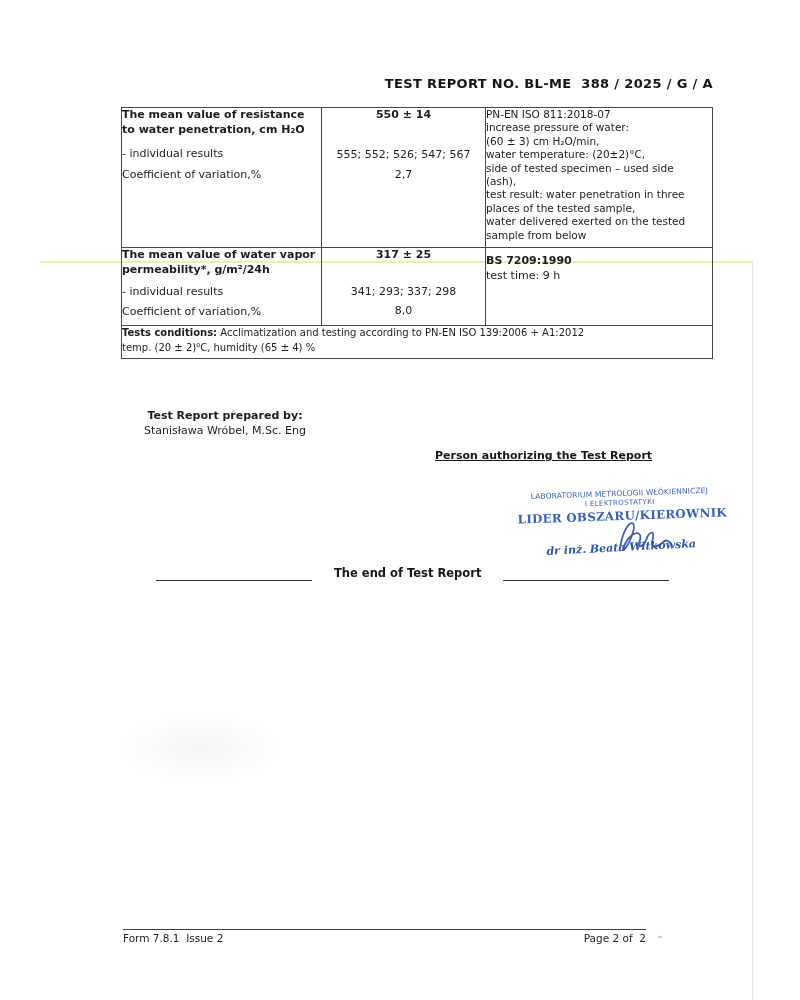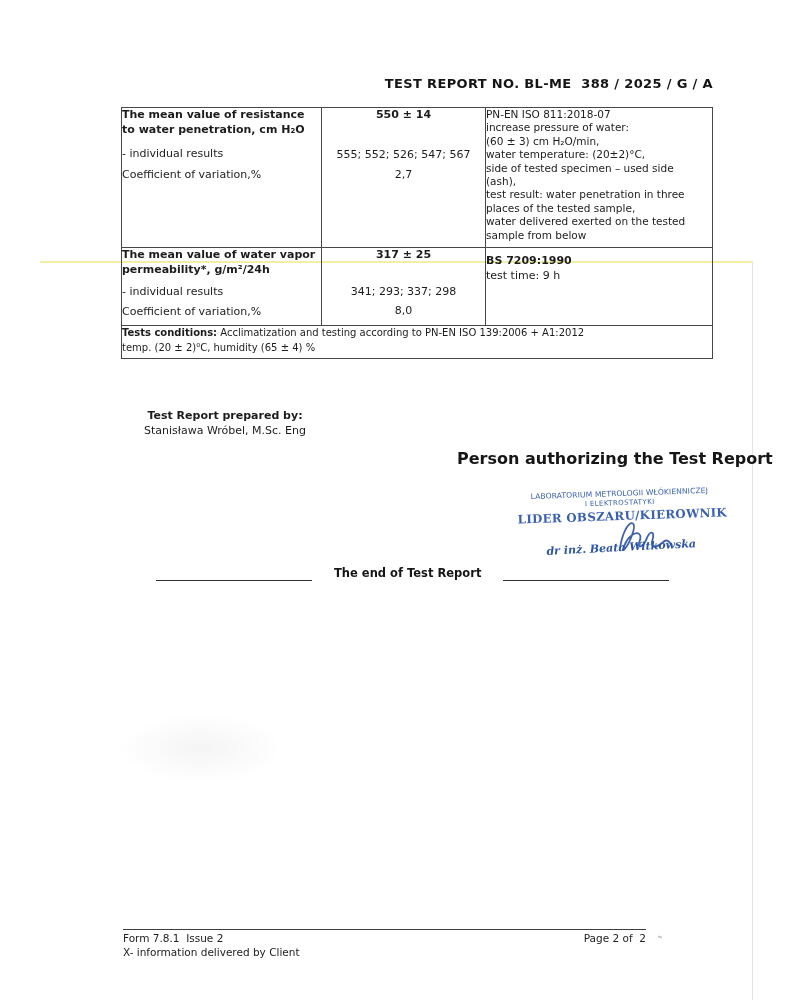--- a/index.html
+++ b/index.html
@@ -39,21 +39,21 @@
   tr.r1 td{height:139px;}
   tr.r2 td{height:71px;}
   td.cond{padding:6px 6px 5px 9px;font-size:10px;line-height:14.5px;height:32px;white-space:nowrap;}
   .rem-line{white-space:nowrap;overflow:hidden;}
 
   
   .prepared{position:absolute;left:144px;top:409px;font-size:11px;line-height:14px;text-align:center;}
   .prepared .name{margin-top:1px;font-weight:normal;}
 
   
-  .authorizing{position:absolute;left:457px;top:449px;font-size:16px;font-weight:bold;color:#161616;}
+  .authorizing{position:absolute;left:435px;top:449px;font-size:11px;font-weight:bold;color:#161616;text-decoration:underline;}
 
   .stamp{
     position:absolute;left:518px;top:489px;width:205px;height:75px;
     color:#3a60b4;transform:rotate(-2deg);
   }
   .stamp .s1{font-size:7.6px;text-align:center;letter-spacing:.1px;white-space:nowrap;}
   .stamp .s2{font-size:7px;text-align:center;margin-top:1px;letter-spacing:.4px;}
   .stamp .s3{
     font-family:"DejaVu Serif","Liberation Serif",serif;font-weight:bold;
     font-size:11.8px;text-align:center;margin-top:2px;letter-spacing:.3px;white-space:nowrap;
@@ -180,16 +180,15 @@
     <span class="rule rl"></span>
     <span class="txt">The end of Test Report</span>
     <span class="rule rr"></span>
   </div>
 
   <div class="footer">
     <div class="row1">
       <span class="pre">Form 7.8.1  Issue 2</span>
       <span class="pre">Page 2 of  2</span>
     </div>
-    <div>X- information delivered by Client</div>
   </div>
 
 </div>
 
 </body></html>

